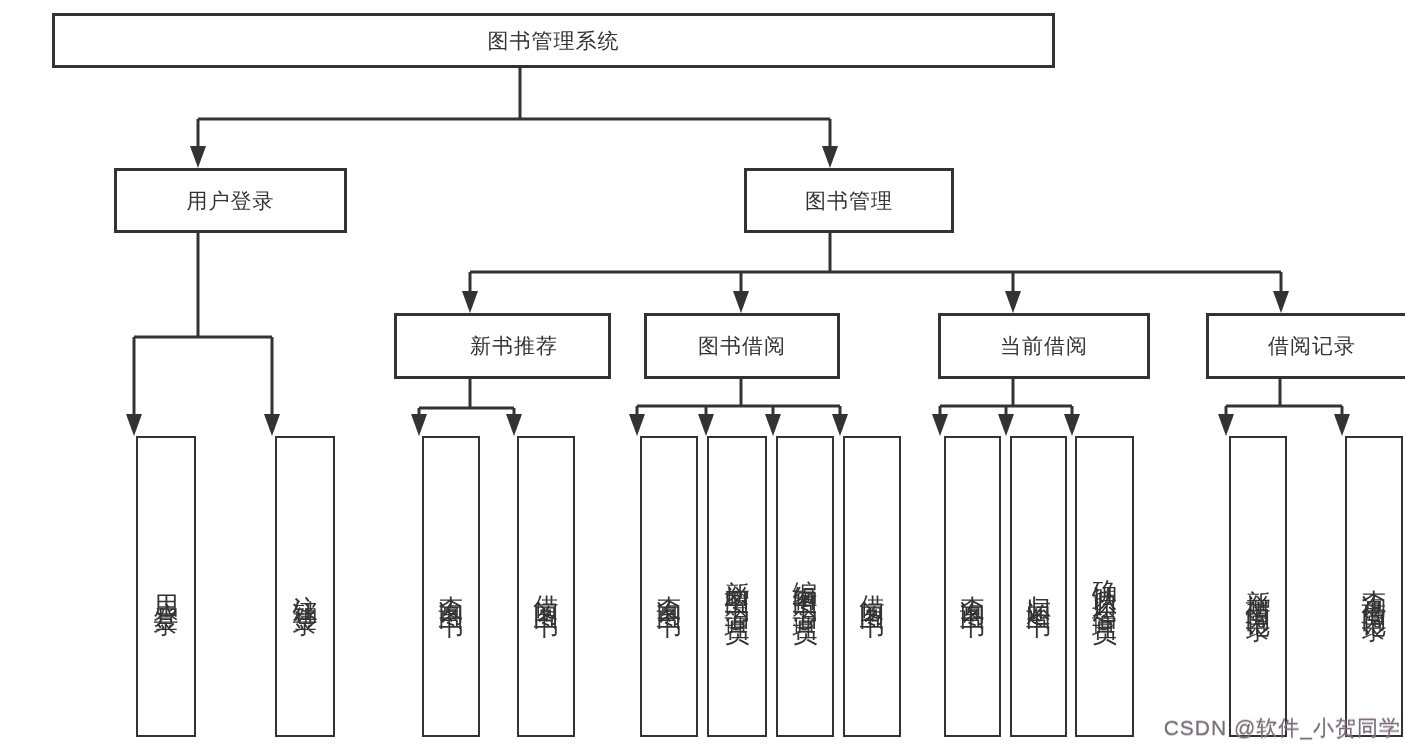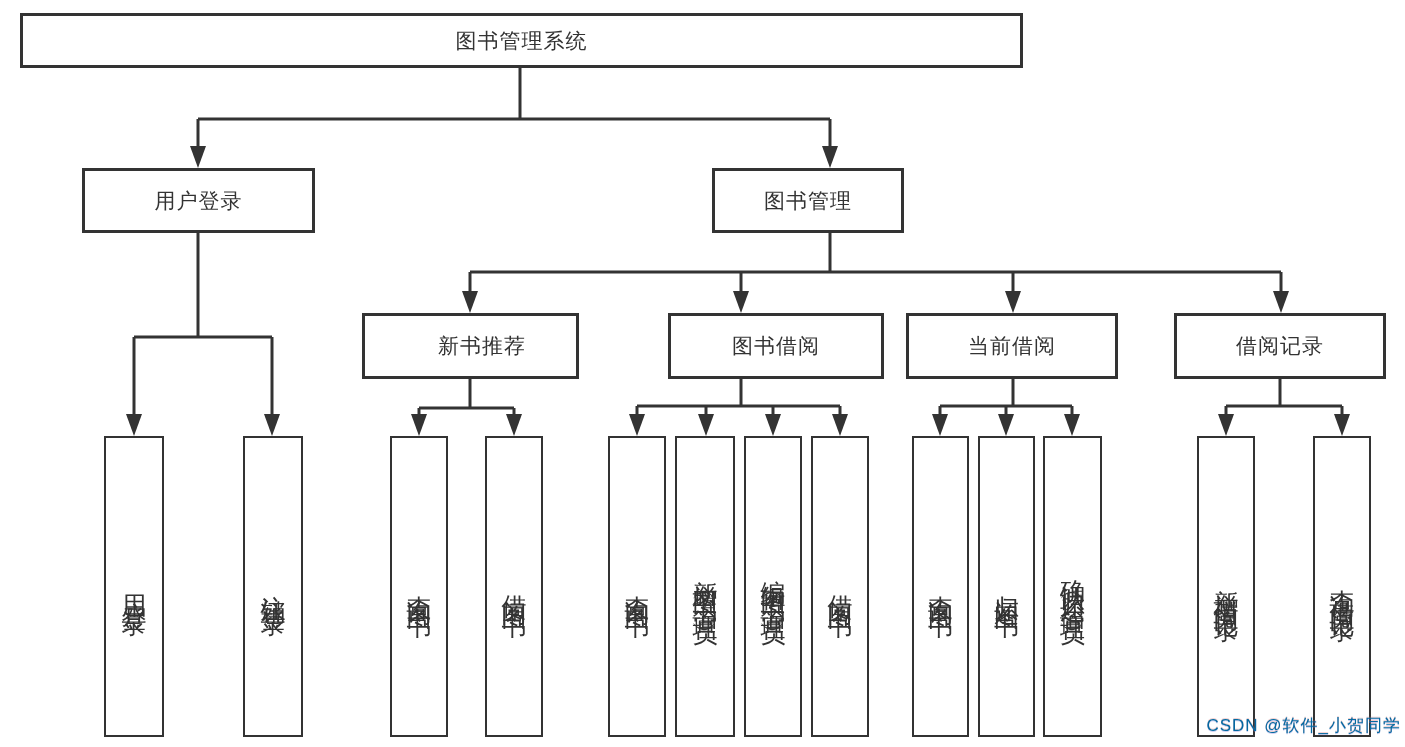--- a/index.html
+++ b/index.html
@@ -26,20 +26,21 @@
   .node {
     position: absolute;
     box-sizing: border-box;
     border: 3px solid #333333;
     background: #ffffff;
     display: flex;
     align-items: center;
     justify-content: center;
     color: #333333;
     z-index: 2;
+    margin-left: 32px;
   }
   .node.hbox {
     font-size: 21px;
     letter-spacing: 1px;
   }
   .node.leaf .vtext {
     writing-mode: vertical-rl;
     text-orientation: mixed;
     font-size: 25px;
     letter-spacing: 6px;
@@ -47,22 +48,22 @@
     white-space: nowrap;
   }
   .node.leaf {
     border-width: 2.5px;
   }
   #watermark {
     position: absolute;
     right: 4px;
     top: 714px;
     z-index: 3;
-    font-size: 17px;
-    color: #0369a1;
+    font-size: 21px;
+    color: #737373;
     letter-spacing: 1px;
     text-shadow: 0 -1px 0 rgba(214,120,120,0.35), 0 1px 0 rgba(120,120,214,0.35);
     white-space: nowrap;
   }
 </style>
 </head>
 <body>
 
 <div id="canvas">
 
@@ -121,28 +122,28 @@
       <polygon points="1334,414 1350,414 1342,436" fill="#333333"></polygon>
     </svg>
 
   <div class="node hbox" style="left:20px; top:13px; width:1003px; height:55px;">
     <span>图书管理系统</span>
   </div>
 
   <div class="node hbox" style="left:82px; top:168px; width:233px; height:65px;">
     <span>用户登录</span>
   </div>
-  <div class="node hbox" style="left:712px; top:168px; width:192px; height:65px;">
+  <div class="node hbox" style="left:712px; top:168px; width:210px; height:65px;">
     <span>图书管理</span>
   </div>
 
   <div class="node hbox" style="left:362px; top:313px; width:217px; height:66px;padding-left:23px;">
     <span>新书推荐</span>
   </div>
-  <div class="node hbox" style="left:668px; top:313px; width:216px; height:66px;align-items:center;">
+  <div class="node hbox" style="left:612px; top:313px; width:196px; height:66px;align-items:center;">
     <span>图书借阅</span>
   </div>
   <div class="node hbox" style="left:1174px; top:313px; width:212px; height:66px;">
     <span>借阅记录</span>
   </div>
   <div class="node hbox" style="left:906px; top:313px; width:212px; height:66px;">
     <span>当前借阅</span>
   </div>
 
   <div class="node leaf" style="left:104px; top:436px; width:60px; height:301px;">

